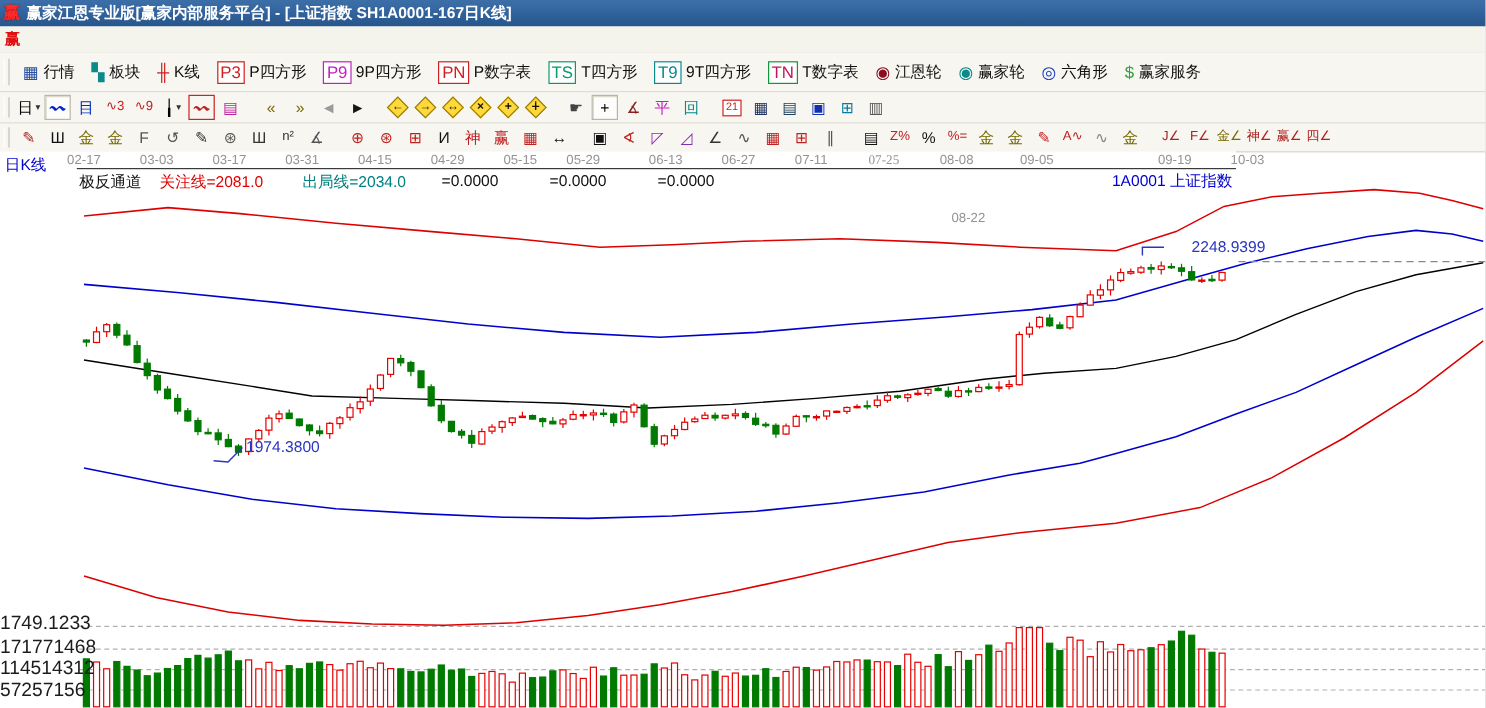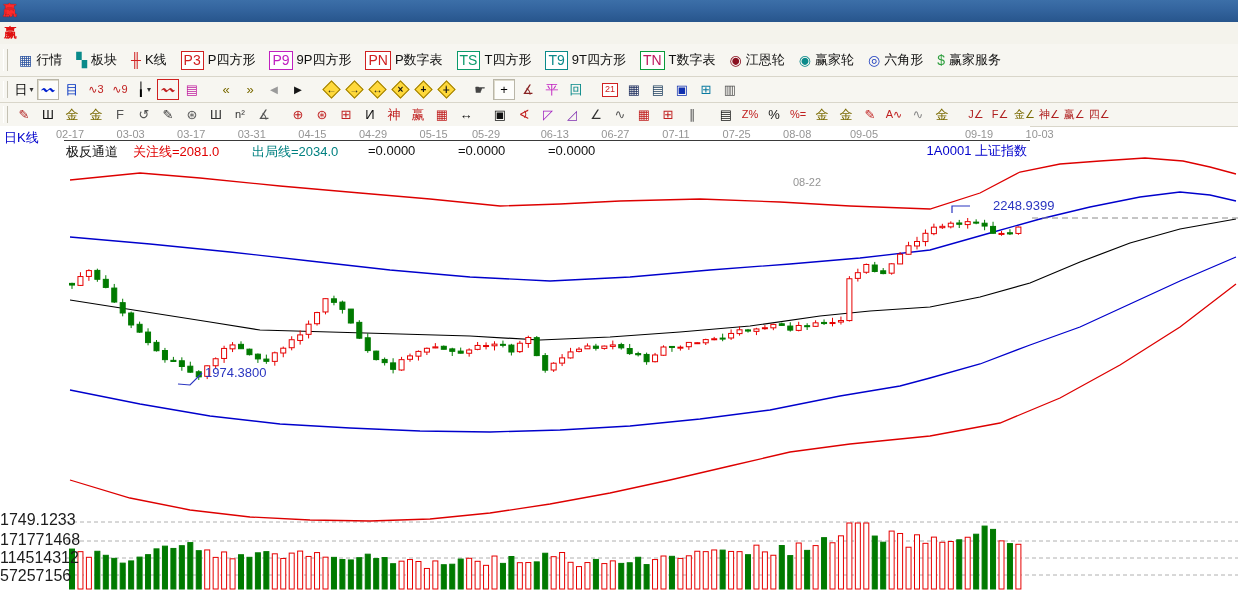--- a/index.html
+++ b/index.html
@@ -48,20 +48,21 @@
   .vollbl{position:absolute;width:62px;text-align:right;color:#1c1c1c;font-size:16px;}
   .ann{position:absolute;color:#2a35c0;font-size:13px;}
 </style>
 </head>
 <body>
 
 <div class="app">
 
   <div class="titlebar">
     <span class="logo">赢</span>
+    <span>赢家江恩专业版[赢家内部服务平台] - [上证指数  SH1A0001-167日K线]</span>
   </div>
 
   <div class="menubar">
     <span class="childicon">赢</span>
   </div>
 
   <div class="toolbar tb1">
       <span class="grip"></span>
       <span style="display:flex;align-items:center;">
         <span class="tb1btn">
@@ -719,21 +720,21 @@
         <span class="xdate" style="left: 130.6px;">03-03</span>
         <span class="xdate" style="left: 191.2px;">03-17</span>
         <span class="xdate" style="left: 251.8px;">03-31</span>
         <span class="xdate" style="left: 312.4px;">04-15</span>
         <span class="xdate" style="left: 373px;">04-29</span>
         <span class="xdate" style="left: 433.6px;">05-15</span>
         <span class="xdate" style="left: 486px;">05-29</span>
         <span class="xdate" style="left: 554.8px;">06-13</span>
         <span class="xdate" style="left: 615.4px;">06-27</span>
         <span class="xdate" style="left: 676px;">07-11</span>
-        <span class="xdate" style="left: 736.6px;">07-25</span>
+        <span class="xdate" style="left: 736.6px; font-family: Liberation Serif, serif;">07-25</span>
         <span class="xdate" style="left: 797.2px;">08-08</span>
         <span class="xdate" style="left: 807px; margin-top: 48px;">08-22</span>
         <span class="xdate" style="left: 864px;">09-05</span>
         <span class="xdate" style="left: 979px;">09-19</span>
         <span class="xdate" style="left: 1039.6px;">10-03</span>
       </div>
     <div class="axisrule"></div>
 
     <div class="inforow">
       <span class="it" style="left:66px;color:#101010;">极反通道</span>

